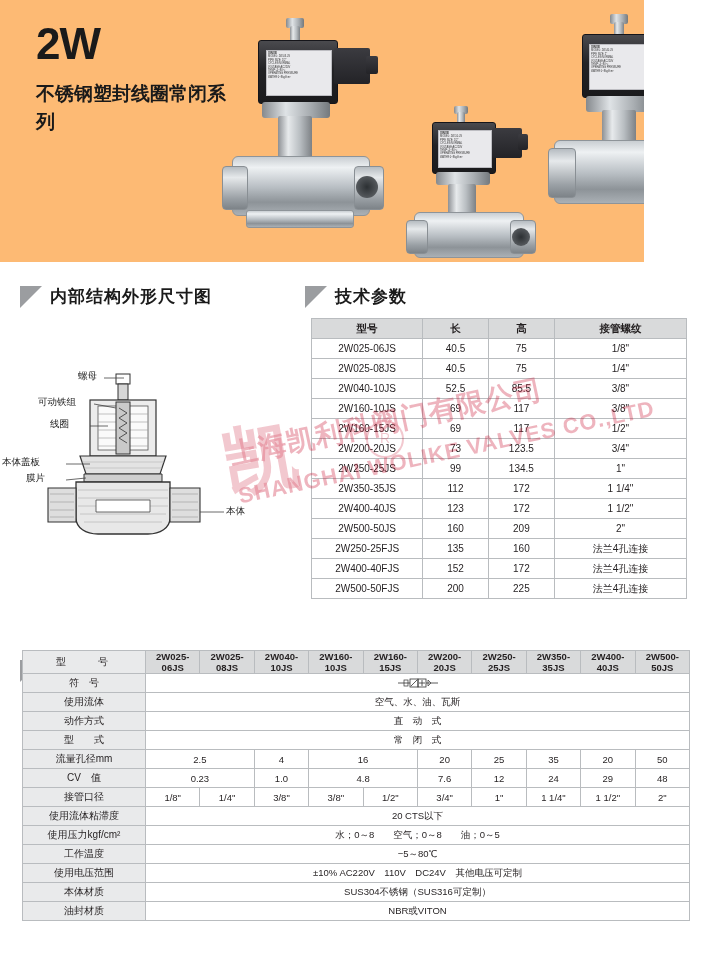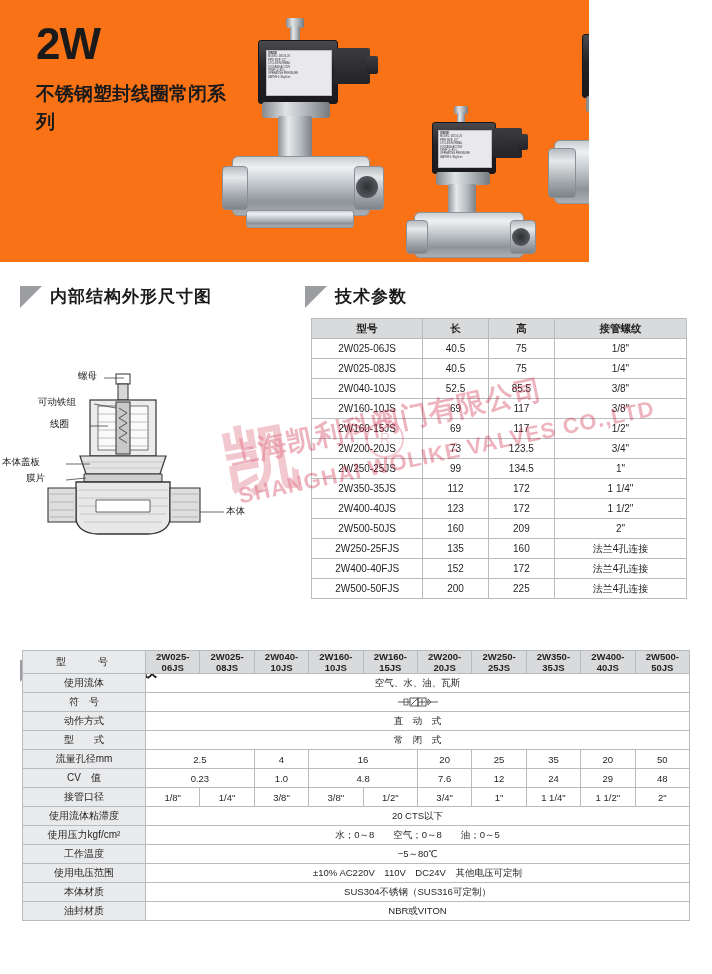--- a/index.html
+++ b/index.html
@@ -12,23 +12,23 @@
     height: 974px;
     font-family: "Liberation Sans", sans-serif;
     color: #231f20;
     position: relative;
     overflow: hidden;
   }
 
   
   .hero {
     position: relative;
-    width: 589px;
+    width: 644px;
     height: 262px;
-    background: #f97316;
+    background: #fdba74;
     overflow: hidden;
   }
   .hero-title {
     position: absolute;
     left: 36px;
     top: 22px;
     font-size: 44px;
     font-weight: bold;
     letter-spacing: -1px;
     line-height: 1;
@@ -504,39 +504,39 @@
       <th>2W160-15JS</th>
       <th>2W200-20JS</th>
       <th>2W250-25JS</th>
       <th>2W350-35JS</th>
       <th>2W400-40JS</th>
       <th>2W500-50JS</th>
     </tr>
   </thead>
   <tbody>
     <tr>
-      <th class="rowhead">使用流体</th>
-      <td colspan="10">空气、水、油、瓦斯</td>
-    </tr>
-    <tr>
       <th class="rowhead">符　号</th>
       <td class="sym" colspan="10">
         <svg class="sym-img" viewBox="0 0 40 12">
           <rect x="12" y="2" width="8" height="8" fill="none" stroke="#333" stroke-width=".8"></rect>
           <rect x="20" y="2" width="8" height="8" fill="none" stroke="#333" stroke-width=".8"></rect>
           <line x1="0" y1="6" x2="12" y2="6" stroke="#333" stroke-width=".8"></line>
           <line x1="28" y1="6" x2="40" y2="6" stroke="#333" stroke-width=".8"></line>
           <line x1="13" y1="9" x2="19" y2="3" stroke="#333" stroke-width=".8"></line>
           <path d="M21,6 L27,6 M24,3 L24,9" stroke="#333" stroke-width=".8"></path>
           <rect x="6" y="3" width="4" height="6" fill="none" stroke="#333" stroke-width=".7"></rect>
           <path d="M30,3 l3,3 l-3,3 z" fill="none" stroke="#333" stroke-width=".7"></path>
         </svg>
       </td>
     </tr>
     <tr>
+      <th class="rowhead">使用流体</th>
+      <td colspan="10">空气、水、油、瓦斯</td>
+    </tr>
+    <tr>
       <th class="rowhead">动作方式</th>
       <td colspan="10">直　动　式</td>
     </tr>
     <tr>
       <th class="rowhead">型　　式</th>
       <td colspan="10">常　闭　式</td>
     </tr>
     <tr>
       <th class="rowhead">流量孔径mm</th>
       <td colspan="2">2.5</td>

